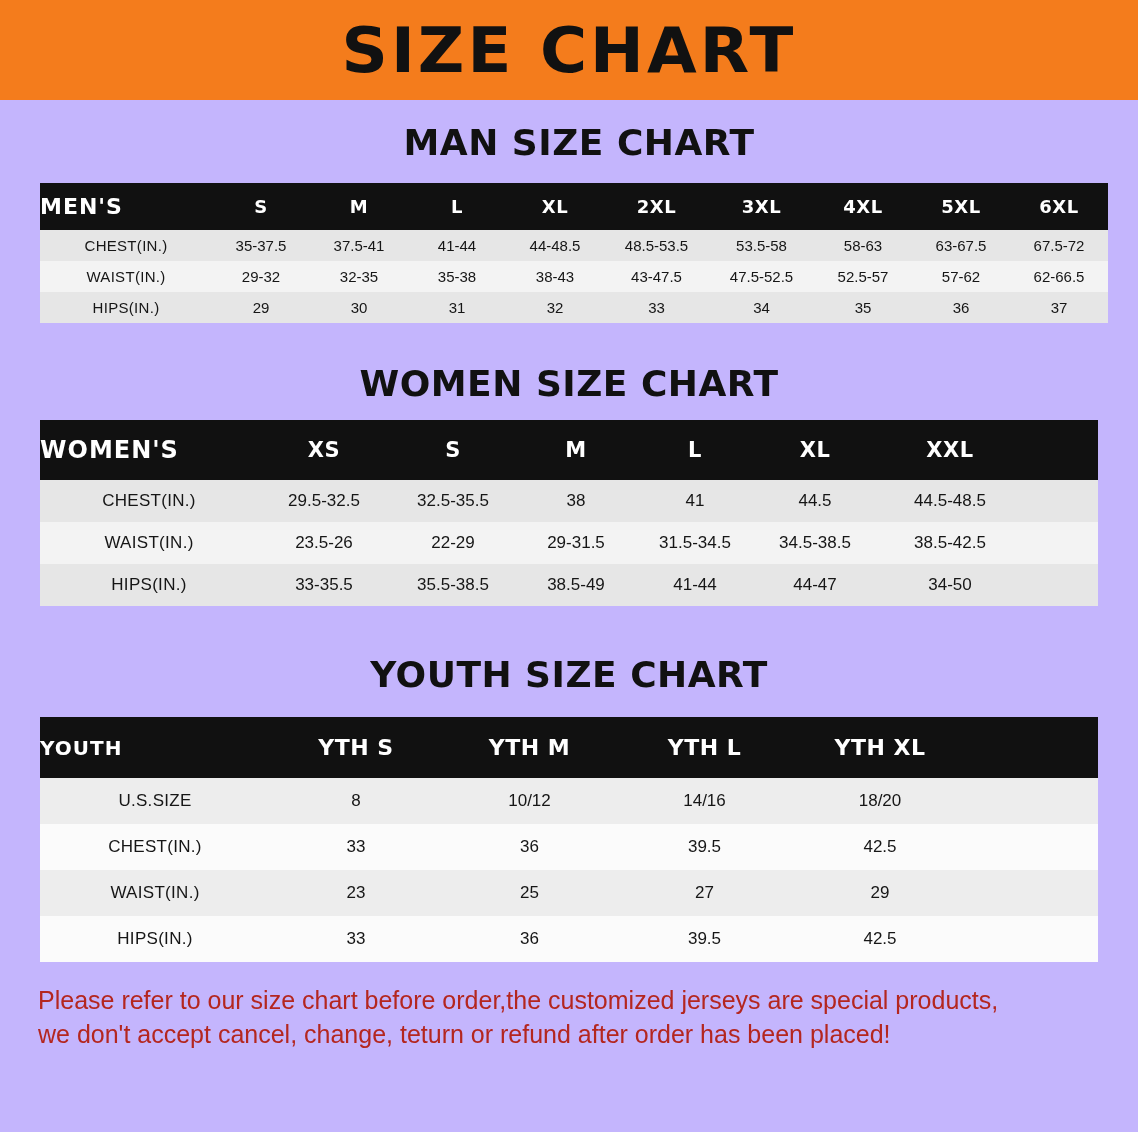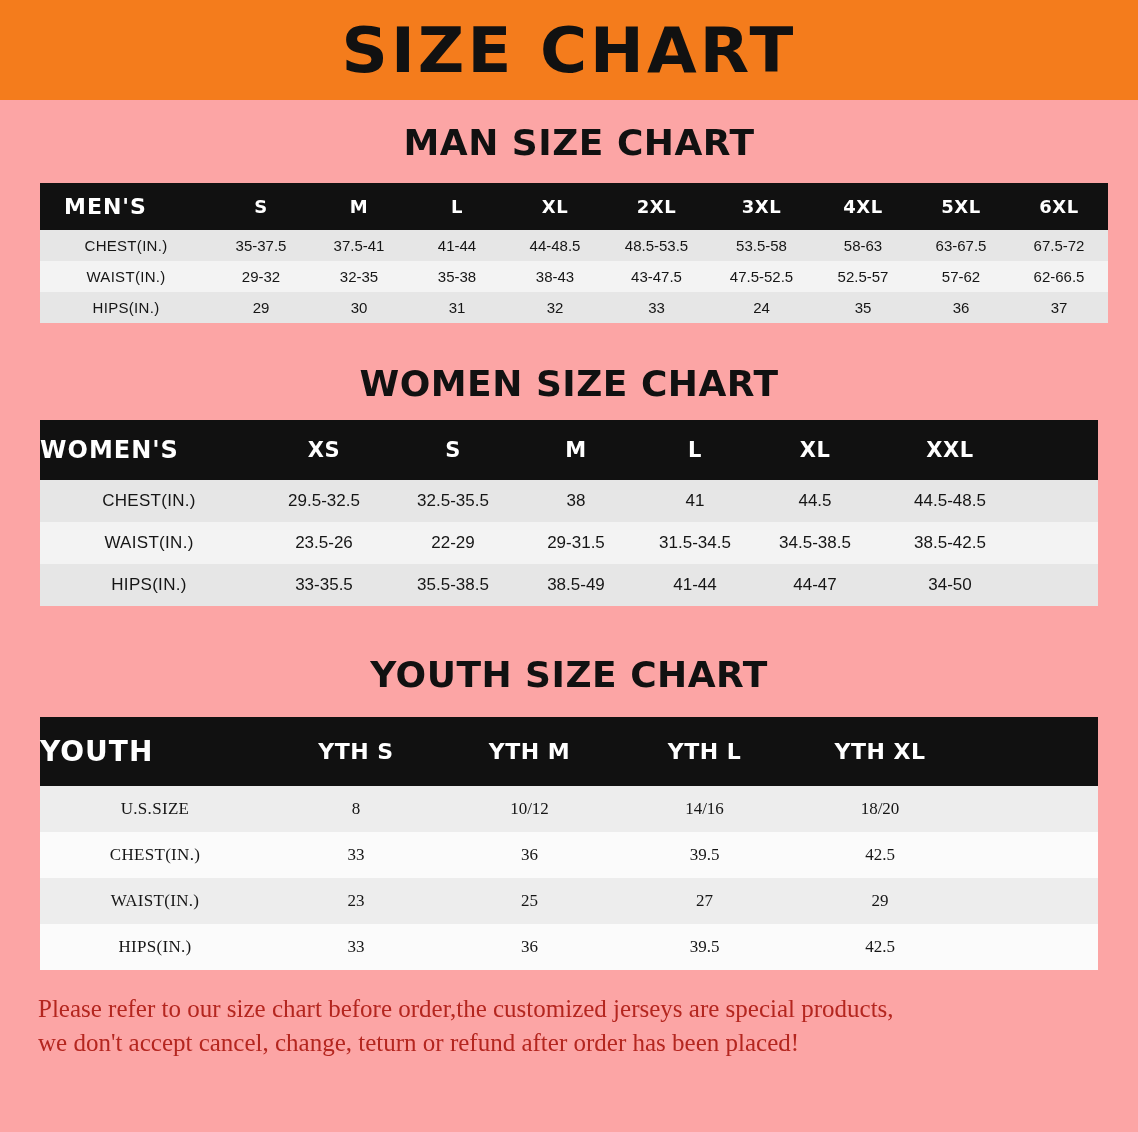--- a/index.html
+++ b/index.html
@@ -11,21 +11,21 @@
     width: 1138px;
     height: 1132px;
     font-family: "Liberation Sans", sans-serif;
     color: #111;
     overflow: hidden;
   }
   .page {
     position: relative;
     width: 1138px;
     height: 1132px;
-    background: #fca5a5;
+    background: #c4b5fd;
     box-sizing: border-box;
   }
   
   .banner {
     width: 100%;
     height: 100px;
     background: #f47c1c;
     display: flex;
     align-items: center;
     justify-content: center;
@@ -66,21 +66,21 @@
     color: #fff;
     font-family: "DejaVu Sans", sans-serif;
     font-weight: bold;
     font-size: 19px;
     padding: 11px 0;
     text-align: center;
     letter-spacing: 0.5px;
   }
   table.size-table thead th.rowhead {
     text-align: left;
-    padding-left: 24px;
+    padding-left: 0;
     font-size: 21px;
   }
   table.size-table tbody td {
     text-align: center;
     font-size: 16px;
     padding: 8px 0;
     color: #161616;
     font-family: "Liberation Sans", sans-serif;
   }
   table.size-table tbody td.rowhead {
@@ -96,30 +96,30 @@
   #men-table thead th.rowhead { font-size: 22px; letter-spacing: 1px; }
   #men-table tbody td { font-size: 15px; padding: 7px 0; }
 
   
   #women-table thead th { font-size: 21px; padding: 16px 0; }
   #women-table thead th.rowhead { font-size: 24px; letter-spacing: 1px; }
   #women-table tbody td { font-size: 17px; padding: 11px 0; }
 
   
   #youth-table thead th { font-size: 22px; padding: 18px 0; }
-  #youth-table thead th.rowhead { font-size: 28px; letter-spacing: 1px; }
-  #youth-table tbody td { font-size: 17px; padding: 13px 0; font-family: Liberation Serif, serif; }
+  #youth-table thead th.rowhead { font-size: 20px; letter-spacing: 1px; }
+  #youth-table tbody td { font-size: 17px; padding: 13px 0; }
   #youth-table tbody tr.band-b td { background: #fbfbfb; }
   #youth-table tbody tr.band-a td { background: #ededed; }
 
   
   .note {
     margin: 22px 38px 0 38px;
     color: #b4261f;
-    font-family: Liberation Serif, serif;
+    font-family: Liberation Sans, sans-serif;
     font-size: 25px;
     line-height: 1.35;
     text-align: left;
   }
   .note span { display: block; }
 </style>
 </head>
 <body>
 
 <div class="page">
@@ -182,21 +182,21 @@
           <td>57-62</td>
           <td>62-66.5</td>
         </tr>
         <tr class="band-a">
           <td class="rowhead">HIPS(IN.)</td>
           <td>29</td>
           <td>30</td>
           <td>31</td>
           <td>32</td>
           <td>33</td>
-          <td>24</td>
+          <td>34</td>
           <td>35</td>
           <td>36</td>
           <td>37</td>
         </tr>
       </tbody>
     </table>
   </div>
 
   <div class="section-title st-women">WOMEN SIZE CHART</div>
   <div class="tbl-wrap">

